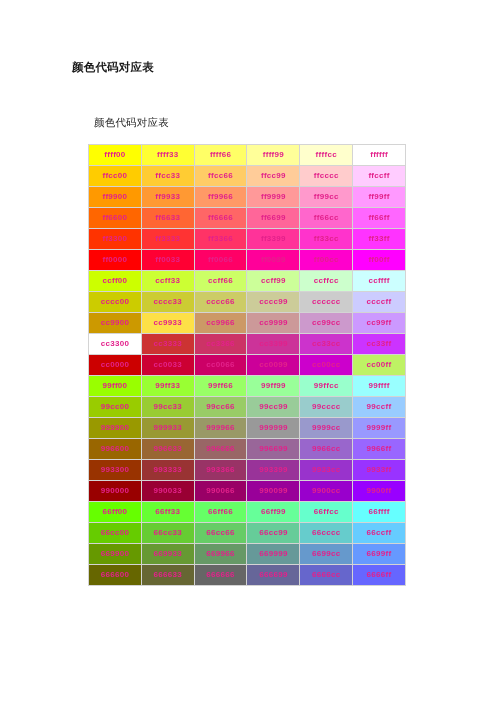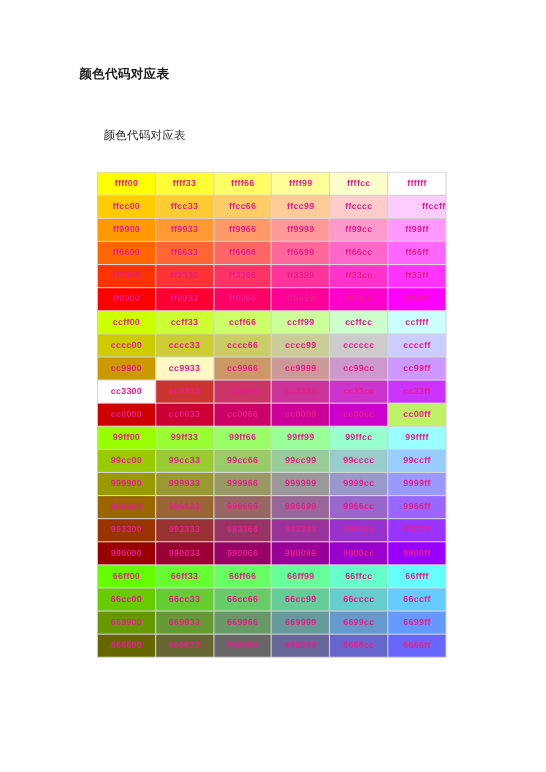--- a/index.html
+++ b/index.html
@@ -35,21 +35,21 @@
     top: 116px;
     font-size: 10.5px;
     font-weight: normal;
     color: #262626;
     letter-spacing: 0.2px;
     white-space: nowrap;
   }
   .color-table-wrap {
     position: absolute;
     left: 88px;
-    top: 156px;
+    top: 144px;
     width: 320px;
     height: 488px;
     overflow: hidden;
   }
   .color-table {
     border-collapse: separate;
     border-spacing: 1px;
     background: #d4d4d4;
     table-layout: fixed;
     width: 318px;
@@ -88,21 +88,21 @@
             <td style="background-color: rgb(255, 255, 153); color: rgb(227, 33, 139);">ffff99</td>
             <td style="background-color: rgb(255, 255, 204); color: rgb(227, 33, 139);">ffffcc</td>
             <td style="background-color: rgb(255, 255, 255); color: rgb(227, 33, 139);">ffffff</td>
           </tr>
           <tr>
             <td style="background-color: rgb(255, 204, 0); color: rgb(227, 33, 139);">ffcc00</td>
             <td style="background-color: rgb(255, 204, 51); color: rgb(227, 33, 139);">ffcc33</td>
             <td style="background-color: rgb(255, 204, 102); color: rgb(227, 33, 139);">ffcc66</td>
             <td style="background-color: rgb(255, 204, 153); color: rgb(227, 33, 139);">ffcc99</td>
             <td style="background-color: rgb(255, 204, 204); color: rgb(227, 33, 139);">ffcccc</td>
-            <td style="background-color: rgb(255, 204, 255); color: rgb(227, 33, 139); text-align: right;">ffccff</td>
+            <td style="background-color: rgb(255, 204, 255); color: rgb(227, 33, 139);">ffccff</td>
           </tr>
           <tr>
             <td style="background-color: rgb(255, 153, 0); color: rgb(227, 33, 139);">ff9900</td>
             <td style="background-color: rgb(255, 153, 51); color: rgb(227, 33, 139);">ff9933</td>
             <td style="background-color: rgb(255, 153, 102); color: rgb(227, 33, 139);">ff9966</td>
             <td style="background-color: rgb(255, 153, 153); color: rgb(227, 33, 139);">ff9999</td>
             <td style="background-color: rgb(255, 153, 204); color: rgb(227, 33, 139);">ff99cc</td>
             <td style="background-color: rgb(255, 153, 255); color: rgb(227, 33, 139);">ff99ff</td>
           </tr>
           <tr>
@@ -140,21 +140,21 @@
           <tr>
             <td style="background-color: rgb(204, 204, 0); color: rgb(227, 33, 139);">cccc00</td>
             <td style="background-color: rgb(204, 204, 51); color: rgb(227, 33, 139);">cccc33</td>
             <td style="background-color: rgb(204, 204, 102); color: rgb(227, 33, 139);">cccc66</td>
             <td style="background-color: rgb(204, 204, 153); color: rgb(227, 33, 139);">cccc99</td>
             <td style="background-color: rgb(204, 204, 204); color: rgb(227, 33, 139);">cccccc</td>
             <td style="background-color: rgb(204, 204, 255); color: rgb(227, 33, 139);">ccccff</td>
           </tr>
           <tr>
             <td style="background-color: rgb(204, 153, 0); color: rgb(227, 33, 139);">cc9900</td>
-            <td style="background-color: #fef9c3; color: rgb(227, 33, 139); text-align: center;">cc9933</td>
+            <td style="background-color: #fde047; color: rgb(227, 33, 139); text-align: center;">cc9933</td>
             <td style="background-color: rgb(204, 153, 102); color: rgb(227, 33, 139);">cc9966</td>
             <td style="background-color: rgb(204, 153, 153); color: rgb(227, 33, 139);">cc9999</td>
             <td style="background-color: rgb(204, 153, 204); color: rgb(227, 33, 139);">cc99cc</td>
             <td style="background-color: rgb(204, 153, 255); color: rgb(227, 33, 139);">cc99ff</td>
           </tr>
           <tr>
             <td style="background-color: #ffffff; color: rgb(227, 33, 139);">cc3300</td>
             <td style="background-color: rgb(204, 51, 51); color: rgb(227, 33, 139);">cc3333</td>
             <td style="background-color: rgb(204, 51, 102); color: rgb(227, 33, 139);">cc3366</td>
             <td style="background-color: rgb(204, 51, 153); color: rgb(227, 33, 139);">cc3399</td>

